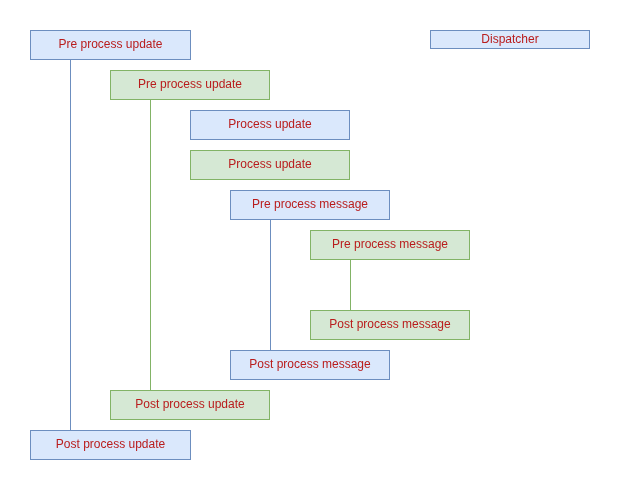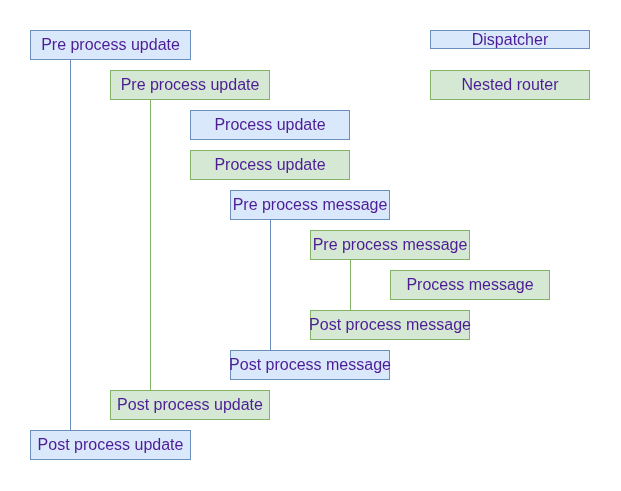--- a/index.html
+++ b/index.html
@@ -18,23 +18,23 @@
     width: 621px;
     height: 491px;
     background: #ffffff;
   }
   .node {
     position: absolute;
     box-sizing: border-box;
     display: flex;
     align-items: center;
     justify-content: center;
-    font-size: 16px;
+    font-size: 12px;
     line-height: 1.1;
-    color: #4c1d95;
+    color: #b91c1c;
     text-align: center;
     border-style: solid;
     border-width: 1px;
     white-space: nowrap;
     z-index: 2;
   }
   .node.blue {
     background: #dae8fc;
     border-color: #6c8ebf;
   }
@@ -67,27 +67,25 @@
   <div class="node green" style="left:110px; top:70px; width:160px; height:30px;">Pre process update</div>
 
   <div class="node blue" style="left:190px; top:110px; width:160px; height:30px;">Process update</div>
 
   <div class="node green" style="left:190px; top:150px; width:160px; height:30px;">Process update</div>
 
   <div class="node blue" style="left:230px; top:190px; width:160px; height:30px;">Pre process message</div>
 
   <div class="node green" style="left:310px; top:230px; width:160px; height:30px;">Pre process message</div>
 
-  <div class="node green" style="left:390px; top:270px; width:160px; height:30px;">Process message</div>
 
   <div class="node green" style="left:310px; top:310px; width:160px; height:30px;">Post process message</div>
 
   <div class="node blue" style="left:230px; top:350px; width:160px; height:30px;">Post process message</div>
 
   <div class="node green" style="left:110px; top:390px; width:160px; height:30px;">Post process update</div>
 
   <div class="node blue" style="left:30px; top:430px; width:161px; height:30px;">Post process update</div>
 
   <div class="node blue" style="left:430px; top:30px; width:160px; height:19px;">Dispatcher</div>
 
-  <div class="node green" style="left:430px; top:70px; width:160px; height:30px;">Nested router</div>
 
 </div>
 
 </body></html>

